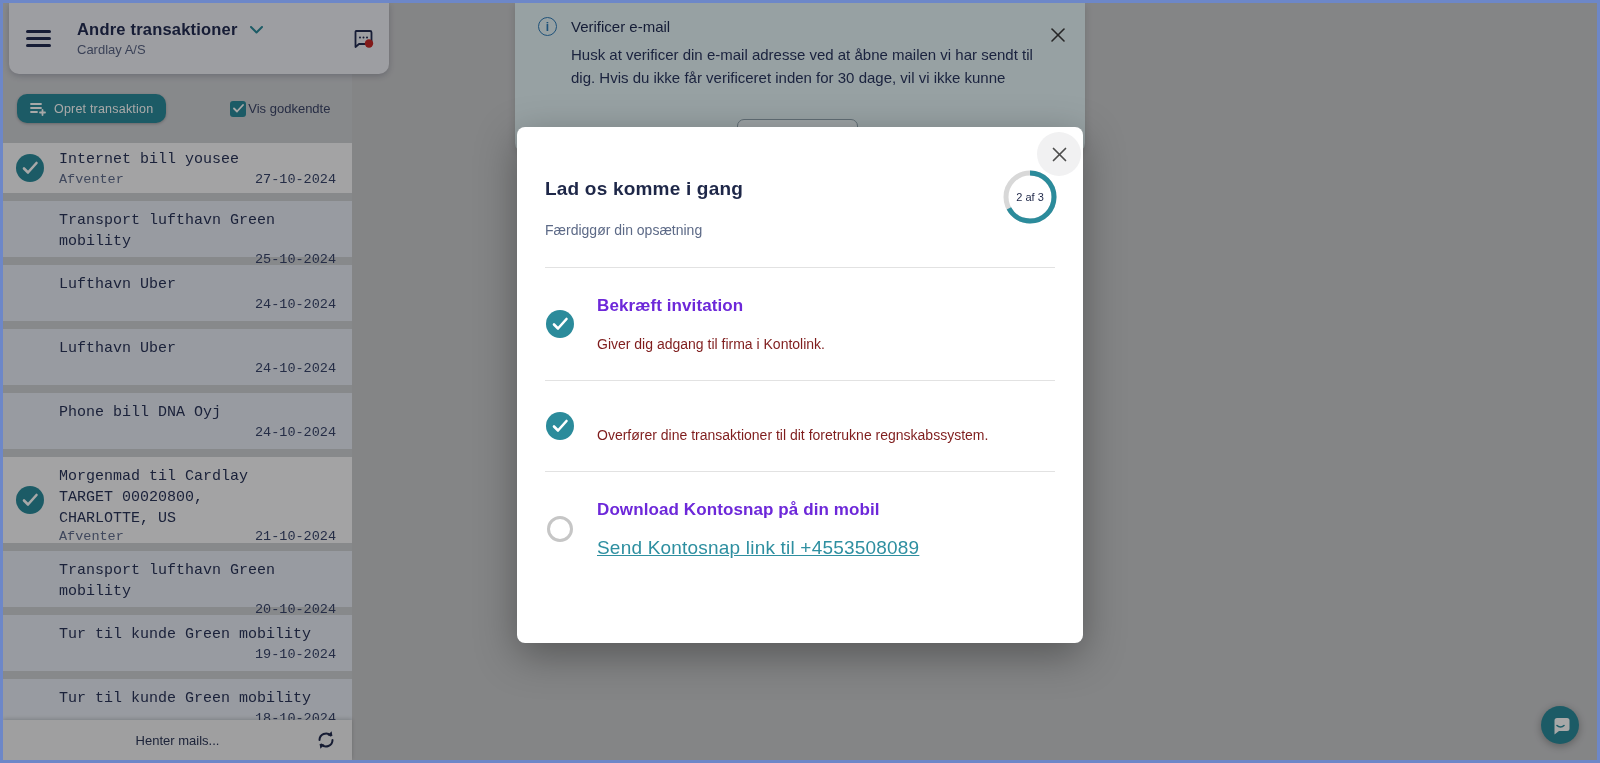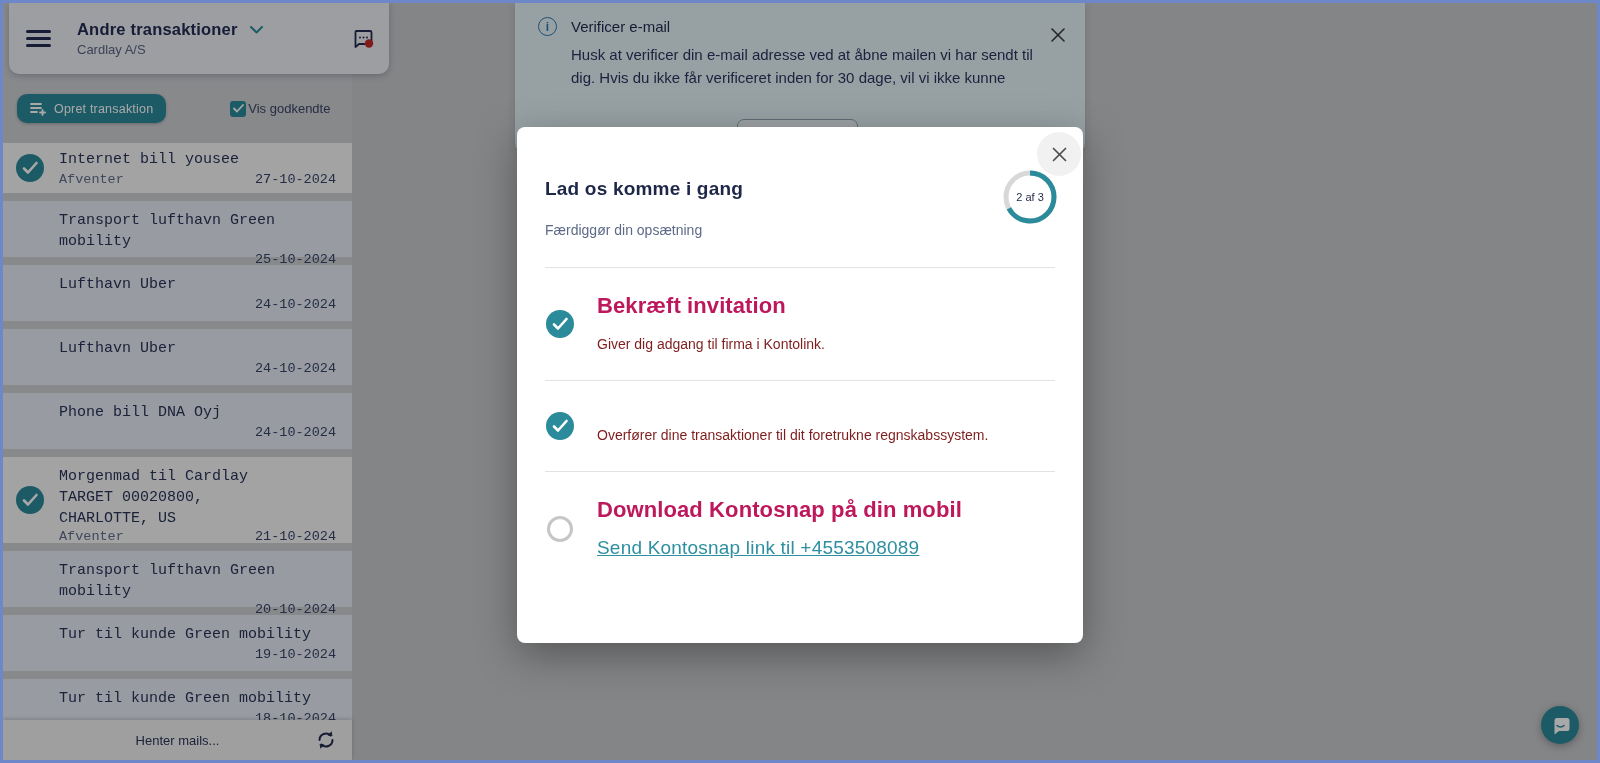--- a/index.html
+++ b/index.html
@@ -123,21 +123,21 @@
   }
   .modal-header { padding-top:46px; }
   .modal-title { font-size:19px; font-weight:700; color:#1e2748; letter-spacing:.2px; line-height:24px; }
   .modal-sub { font-size:14px; color:#5d6a87; margin-top:20px; line-height:18px; }
   .divider { height:1px; background:#e2e2e2; }
   .d1 { margin-top:28px; }
   .step { display:flex; align-items:center; gap:22px; padding:27px 0; }
   .step-icon-col { width:30px; display:flex; justify-content:center; }
   .check-circle { width:28px; height:28px; }
   .radio-empty { width:26px; height:26px; border:3px solid #c6c6c6; border-radius:50%; }
-  .step-title { font-size:22px; font-weight:700; color:#be185d; line-height:22px; letter-spacing:.1px; }
+  .step-title { font-size:17px; font-weight:700; color:#6d28d9; line-height:22px; letter-spacing:.1px; }
   .step-desc { font-size:14px; color:#7f1d1d; line-height:18px; margin-top:18px; }
   .snap-link {
     display:inline-block; margin-top:16px; font-size:19px; color:#2e8fa0;
     text-decoration:underline; letter-spacing:.2px; cursor:pointer;
   }
   .skip-row { text-align:right; margin-top:10px; }
   .skip-link { font-size:13px; color:#2e8fa0; text-decoration:underline; cursor:pointer; }
 
   svg { display:block; }
 </style>

